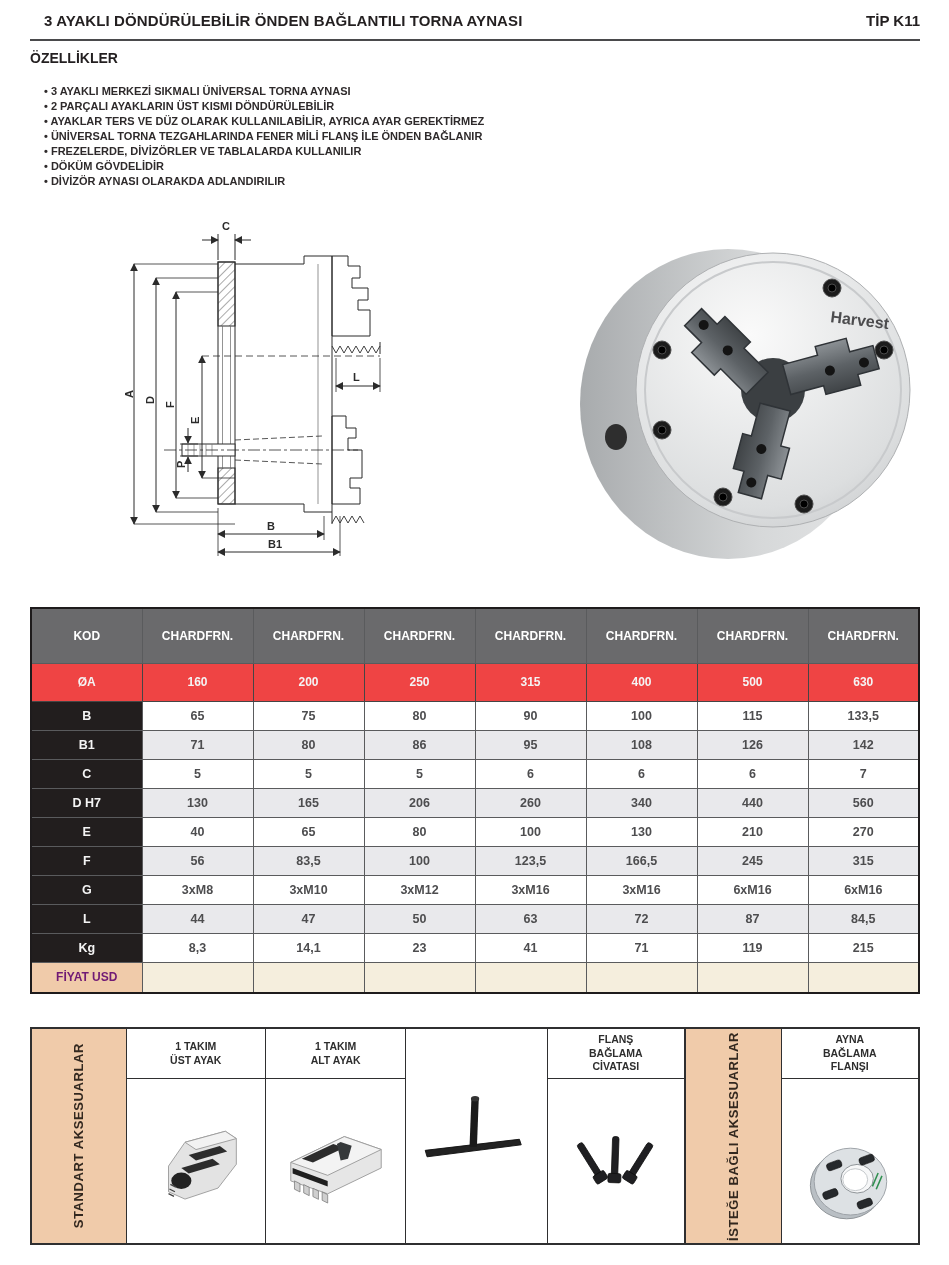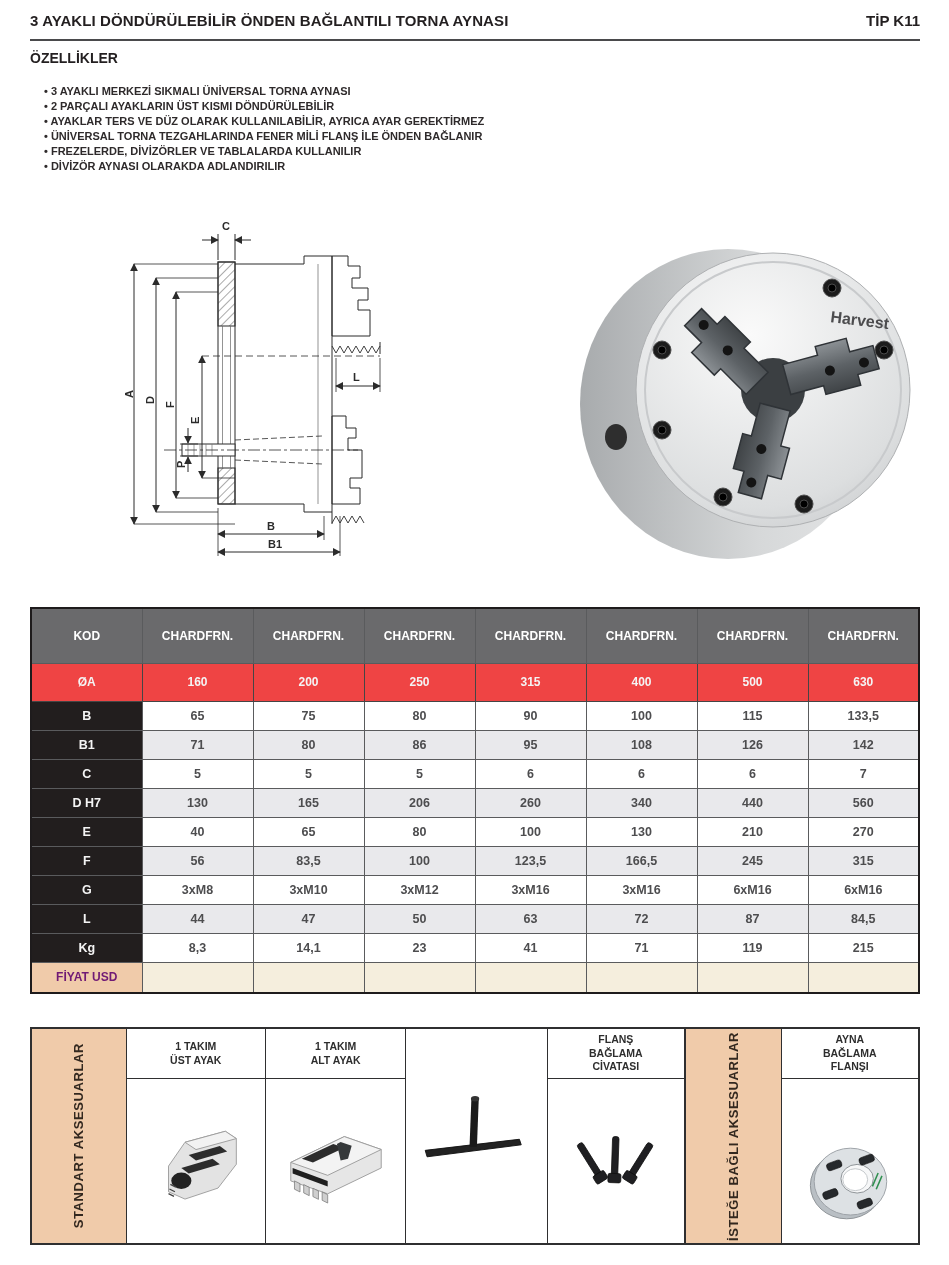--- a/index.html
+++ b/index.html
@@ -1,21 +1,21 @@
 <!DOCTYPE html>
 <html><head>
 <meta charset="utf-8">
 <style>
   * { margin:0; padding:0; box-sizing:border-box; }
   html,body { background:#ffffff; }
   body { font-family:"Liberation Sans", sans-serif; color:#231f20; }
   .page { position:relative; width:949px; height:1265px; background:#fff; overflow:hidden; }
 
   
-  .hdr { position:absolute; left:30px; right:29px; top:12px; display:flex; justify-content:space-between; align-items:baseline;text-align:right; }
+  .hdr { position:absolute; left:44px; right:29px; top:12px; display:flex; justify-content:space-between; align-items:baseline;text-align:right; }
   .hdr .title { font-size:15px; font-weight:bold; letter-spacing:0.1px; }
   .hdr .type { font-size:15px; font-weight:bold; }
   .rule { position:absolute; left:30px; right:29px; top:39px; border-top:2.5px solid #4a4a4c; }
 
   .features-heading { position:absolute; left:30px; top:50px; font-size:14px; font-weight:bold; }
   .features-list { position:absolute; left:44px; top:84px; list-style:none; }
   .features-list li { font-size:11px; font-weight:bold; color:#2e2a2b; line-height:15px; }
   .features-list li::before { content:"• "; }
 
   
@@ -56,20 +56,21 @@
   </div>
   <div class="rule"></div>
 
   <div class="features-heading">ÖZELLİKLER</div>
   <ul class="features-list">
       <li>3 AYAKLI MERKEZİ SIKMALI ÜNİVERSAL TORNA AYNASI</li>
       <li>2 PARÇALI AYAKLARIN ÜST KISMI DÖNDÜRÜLEBİLİR</li>
       <li>AYAKLAR TERS VE DÜZ OLARAK KULLANILABİLİR, AYRICA AYAR GEREKTİRMEZ</li>
       <li>ÜNİVERSAL TORNA TEZGAHLARINDA FENER MİLİ FLANŞ İLE ÖNDEN BAĞLANIR</li>
       <li>FREZELERDE, DİVİZÖRLER VE TABLALARDA KULLANILIR</li>
+      <li>DÖKÜM GÖVDELİDİR</li>
       <li>DİVİZÖR AYNASI OLARAKDA ADLANDIRILIR</li>
     </ul>
 
   <svg class="drawing" viewBox="0 0 292 348">
     <defs>
       <marker id="arr" viewBox="0 0 10 10" refX="9" refY="5" markerWidth="8" markerHeight="8" orient="auto-start-reverse">
         <path d="M0,0 L10,5 L0,10 z" fill="#2b2b2b"></path>
       </marker>
       <pattern id="hatch" width="6" height="6" patternTransform="rotate(45)" patternUnits="userSpaceOnUse">
         <line x1="0" y1="0" x2="0" y2="6" stroke="#555" stroke-width="1"></line>

